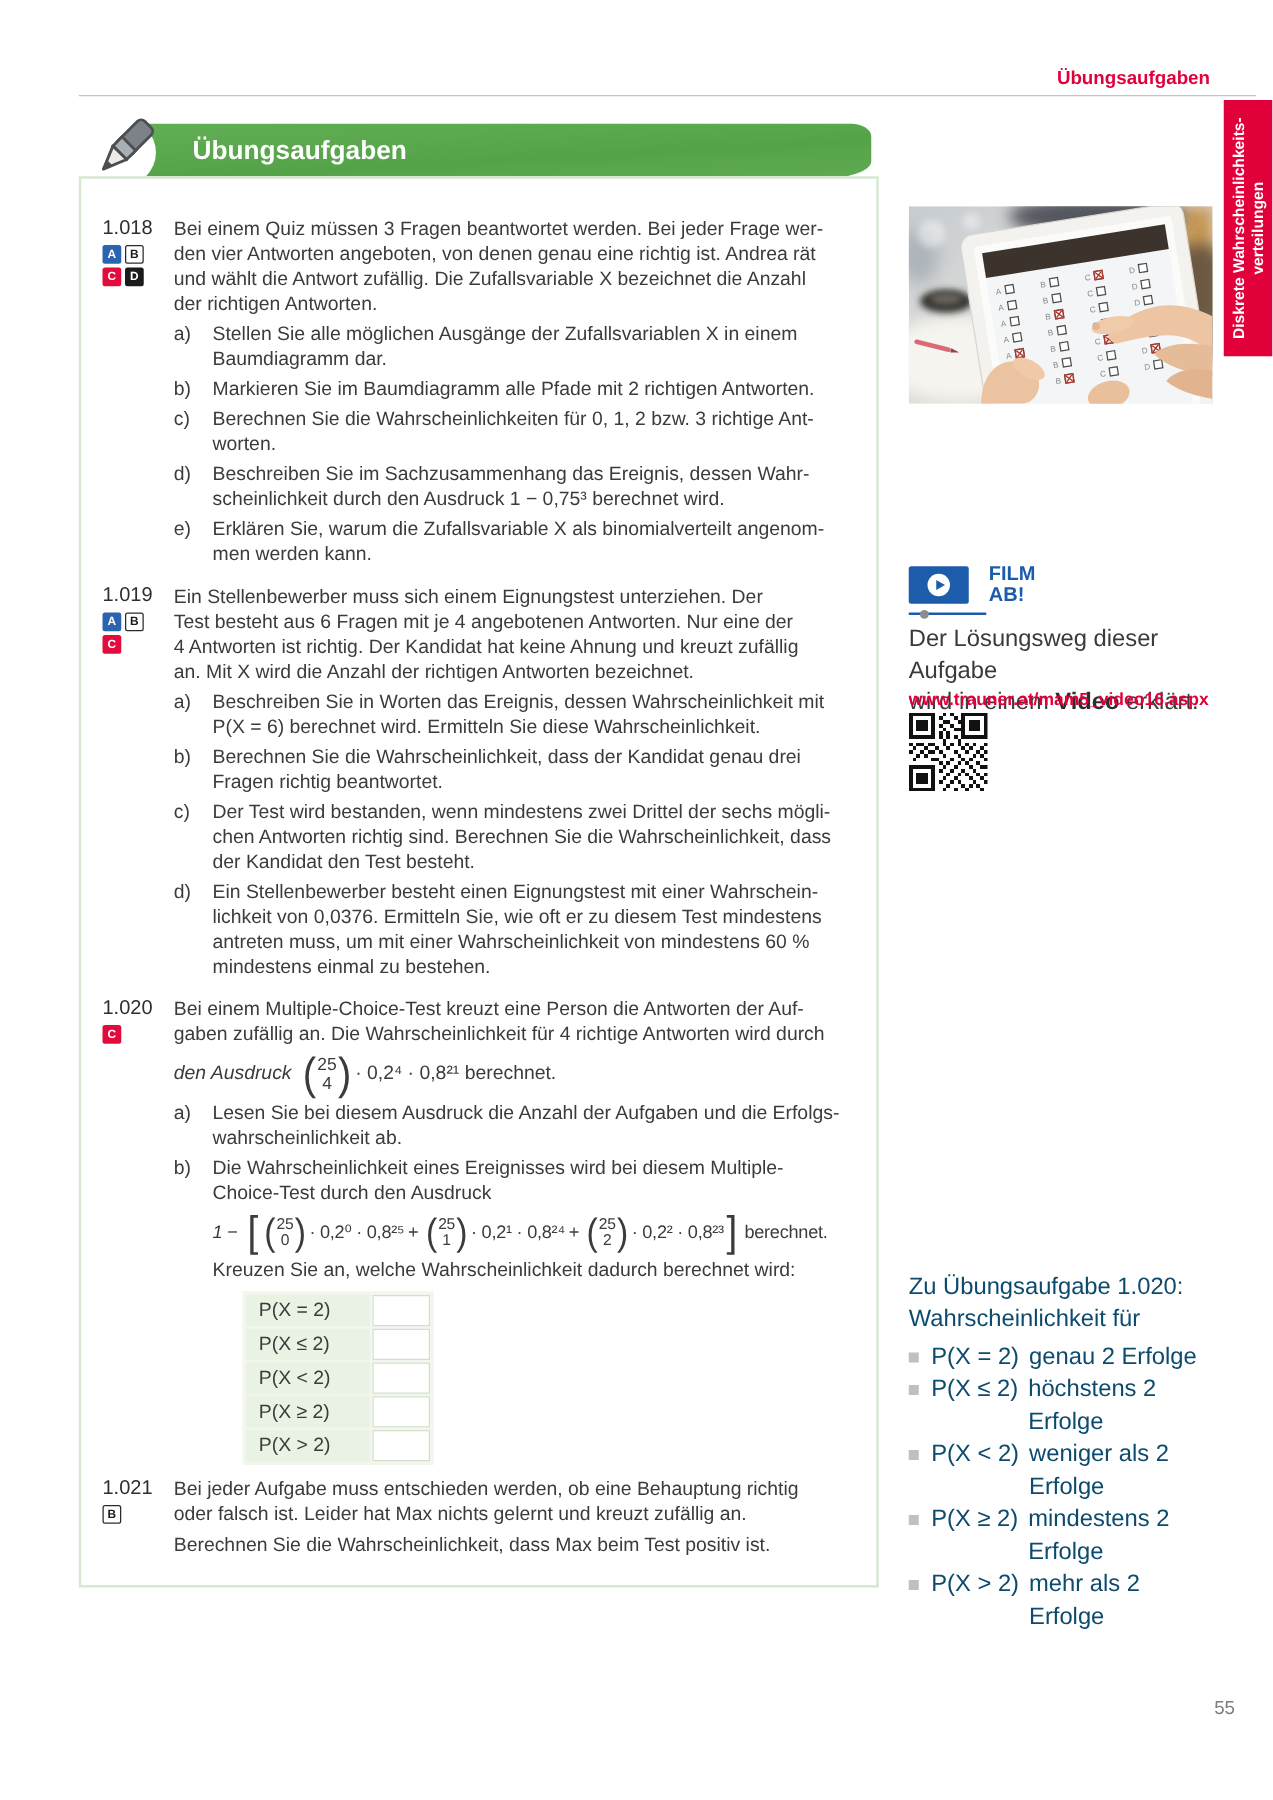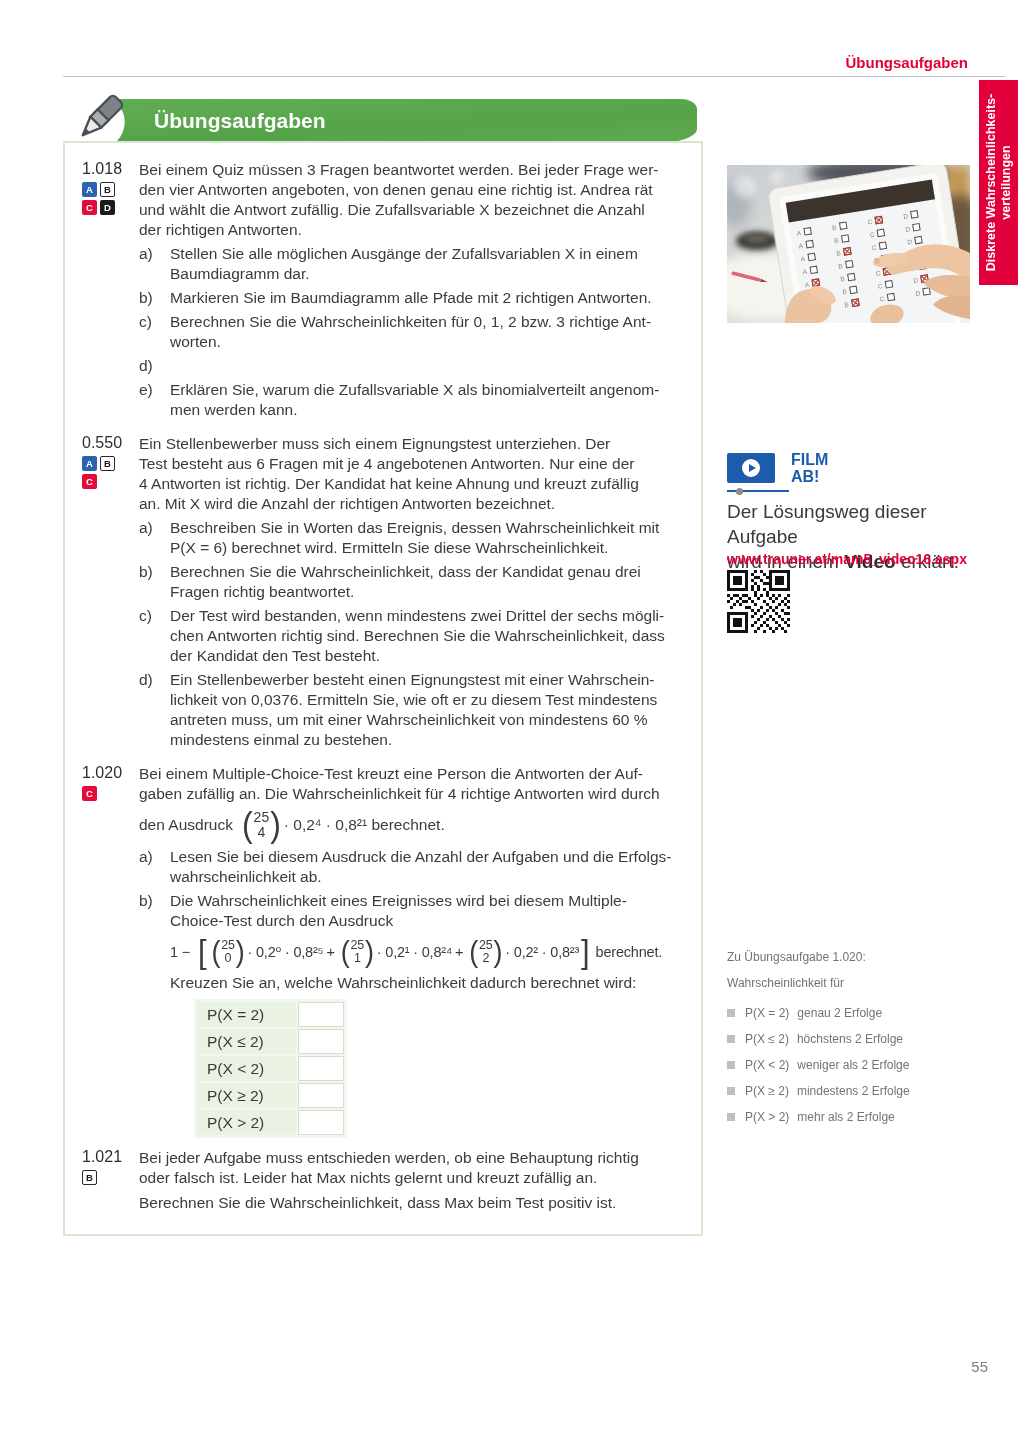--- a/index.html
+++ b/index.html
@@ -20,41 +20,41 @@
 
   
   .banner{position:absolute;left:88px;top:99px;width:609px;height:44px;background:#5aa84e;
      background:linear-gradient(177deg,#62ae55 0%,#55a349 60%,#5faa52 100%);
      border-radius:10px 16px 40px 18px / 18px 10px 14px 12px;}
   .banner .title{color:#ffffff;font-size:21px;font-weight:bold;line-height:44px;padding-left:66px;}
   .pencil{position:absolute;left:62px;top:84px;width:72px;height:72px;}
 
   
   .panel{position:absolute;left:63px;top:141px;width:640px;box-sizing:border-box;
-     border:2px solid #d7e7d1;background:#fff;padding:17px 14px 16px 17px;}
+     border:2px solid #d7e7d1;background:#fff;padding:31px 14px 16px 17px;}
   .ex{display:flex;margin-bottom:10px;}
   .ex-numcol{width:57px;flex:none;}
   .ex-number{font-size:16px;color:#2e2e2e;}
   .badges{display:flex;flex-wrap:wrap;width:35px;margin-top:4px;gap:3px;}
   .badge{width:15px;height:15px;flex:none;display:flex;align-items:center;justify-content:center;
      font-size:9.5px;font-weight:bold;box-sizing:border-box;border-radius:2px;}
   .badge.blue{background:#2a63ae;color:#fff;}
   .badge.outline{background:#fff;border:1.5px solid #2b2b2b;color:#1b1b1b;}
   .badge.red{background:#e30b3c;color:#fff;}
   .badge.black{background:#1b1b1b;color:#fff;}
   .ex-body{flex:1;font-size:15.5px;line-height:20px;}
   .ml{white-space:pre-line;}
   .intro{margin:0 0 4px 0;}
   .sub{display:flex;margin-bottom:4px;}
   .sub .mk{width:31px;flex:none;}
   .para{margin:0 0 5px 0;}
 
   
   .formula{display:flex;align-items:center;white-space:nowrap;margin:2px 0 5px 0;}
-  .formula .gap{margin-right:6px;}
+  .formula .gap{margin-right:6px;font-style:italic;}
   .binom{display:inline-flex;align-items:center;margin:0 3px;}
   .binom .paren{font-size:32px;line-height:34px;font-weight:400;transform:scaleY(1.12);color:#3b3b3b;}
   .binom .nums{display:flex;flex-direction:column;align-items:center;font-size:14px;line-height:15px;padding:0 1px;}
   .formula.compact{font-size:14.5px;letter-spacing:-0.2px;margin:4px 0 4px 0;}
   .formula.compact .binom .paren{font-size:27px;line-height:30px;}
   .formula.compact .binom .nums{font-size:12.5px;line-height:13.5px;}
   .bracket{font-size:31px;line-height:34px;transform:scaleY(1.1);margin:0 2px;font-weight:400;}
   .plus{margin:0 3px;}
 
   
@@ -75,21 +75,21 @@
   .film-icon .pc{width:18px;height:18px;border-radius:50%;background:#fff;display:flex;align-items:center;justify-content:center;}
   .film-icon .tri{width:0;height:0;border-left:7px solid #1d5cab;border-top:4.5px solid transparent;border-bottom:4.5px solid transparent;margin-left:2px;}
   .film-label{position:absolute;left:64px;top:0;color:#1d5cab;font-weight:bold;font-size:16px;line-height:17px;}
   .film-progress{position:absolute;left:0;top:39px;width:62px;height:2px;background:#1d5cab;}
   .film-progress::before{content:"";position:absolute;left:9px;top:-2.5px;width:7px;height:7px;border-radius:50%;background:#8d8d8d;}
   .video-note{position:absolute;left:0;top:48px;width:243px;font-size:19px;line-height:25px;color:#3a3a3a;white-space:pre-line;}
   .video-note b{font-weight:bold;color:#2e2e2e;}
   .video-link{position:absolute;left:0;top:100px;color:#e2003b;font-size:14px;font-weight:bold;text-decoration:none;display:block;}
   .qr{position:absolute;left:0;top:119px;width:63px;height:63px;}
 
-  .note{position:absolute;top:944px;left:0;width:243px;font-size:12px;color:#737373;}
+  .note{position:absolute;top:1017px;left:0;width:243px;font-size:19px;color:#0c4a6e;}
   .note-title{line-height:26px;}
   .note-sub{line-height:26px;}
   .note-items{margin-top:4px;}
   .nitem{display:flex;line-height:26px;}
   .sq{width:8px;height:8px;background:#c0c0c0;margin:9px 10px 0 0;flex:none;}
   .nf{flex:none;}
   .nd{margin-left:8px;}
 
   .page-number{position:absolute;left:948px;top:1358px;width:40px;text-align:right;color:#7d7d7d;font-size:15px;}
 </style>
@@ -145,32 +145,34 @@
           <span class="mk">b)</span>
           <span class="ml">Markieren Sie im Baumdiagramm alle Pfade mit 2 richtigen Antworten.</span>
         </div>
         <div class="sub">
           <span class="mk">c)</span>
           <span class="ml">Berechnen Sie die Wahrscheinlichkeiten für 0, 1, 2 bzw. 3 richtige Ant-
 worten.</span>
         </div>
         <div class="sub">
           <span class="mk">d)</span>
+          <span class="ml">Beschreiben Sie im Sachzusammenhang das Ereignis, dessen Wahr-
+scheinlichkeit durch den Ausdruck 1 − 0,75³ berechnet wird.</span>
         </div>
         <div class="sub">
           <span class="mk">e)</span>
           <span class="ml">Erklären Sie, warum die Zufallsvariable X als binomialverteilt angenom-
 men werden kann.</span>
         </div>
       </div>
     </div>
 
     <div class="ex">
       <div class="ex-numcol">
-        <div class="ex-number">0.550</div>
+        <div class="ex-number">1.019</div>
         <div class="badges">
           <span class="badge blue">A</span>
           <span class="badge outline">B</span>
           <span class="badge red">C</span>
         </div>
       </div>
       <div class="ex-body">
         <p class="intro ml">Ein Stellenbewerber muss sich einem Eignungstest unterziehen. Der
 Test besteht aus 6 Fragen mit je 4 angebotenen Antworten. Nur eine der
 4 Antworten ist richtig. Der Kandidat hat keine Ahnung und kreuzt zufällig

